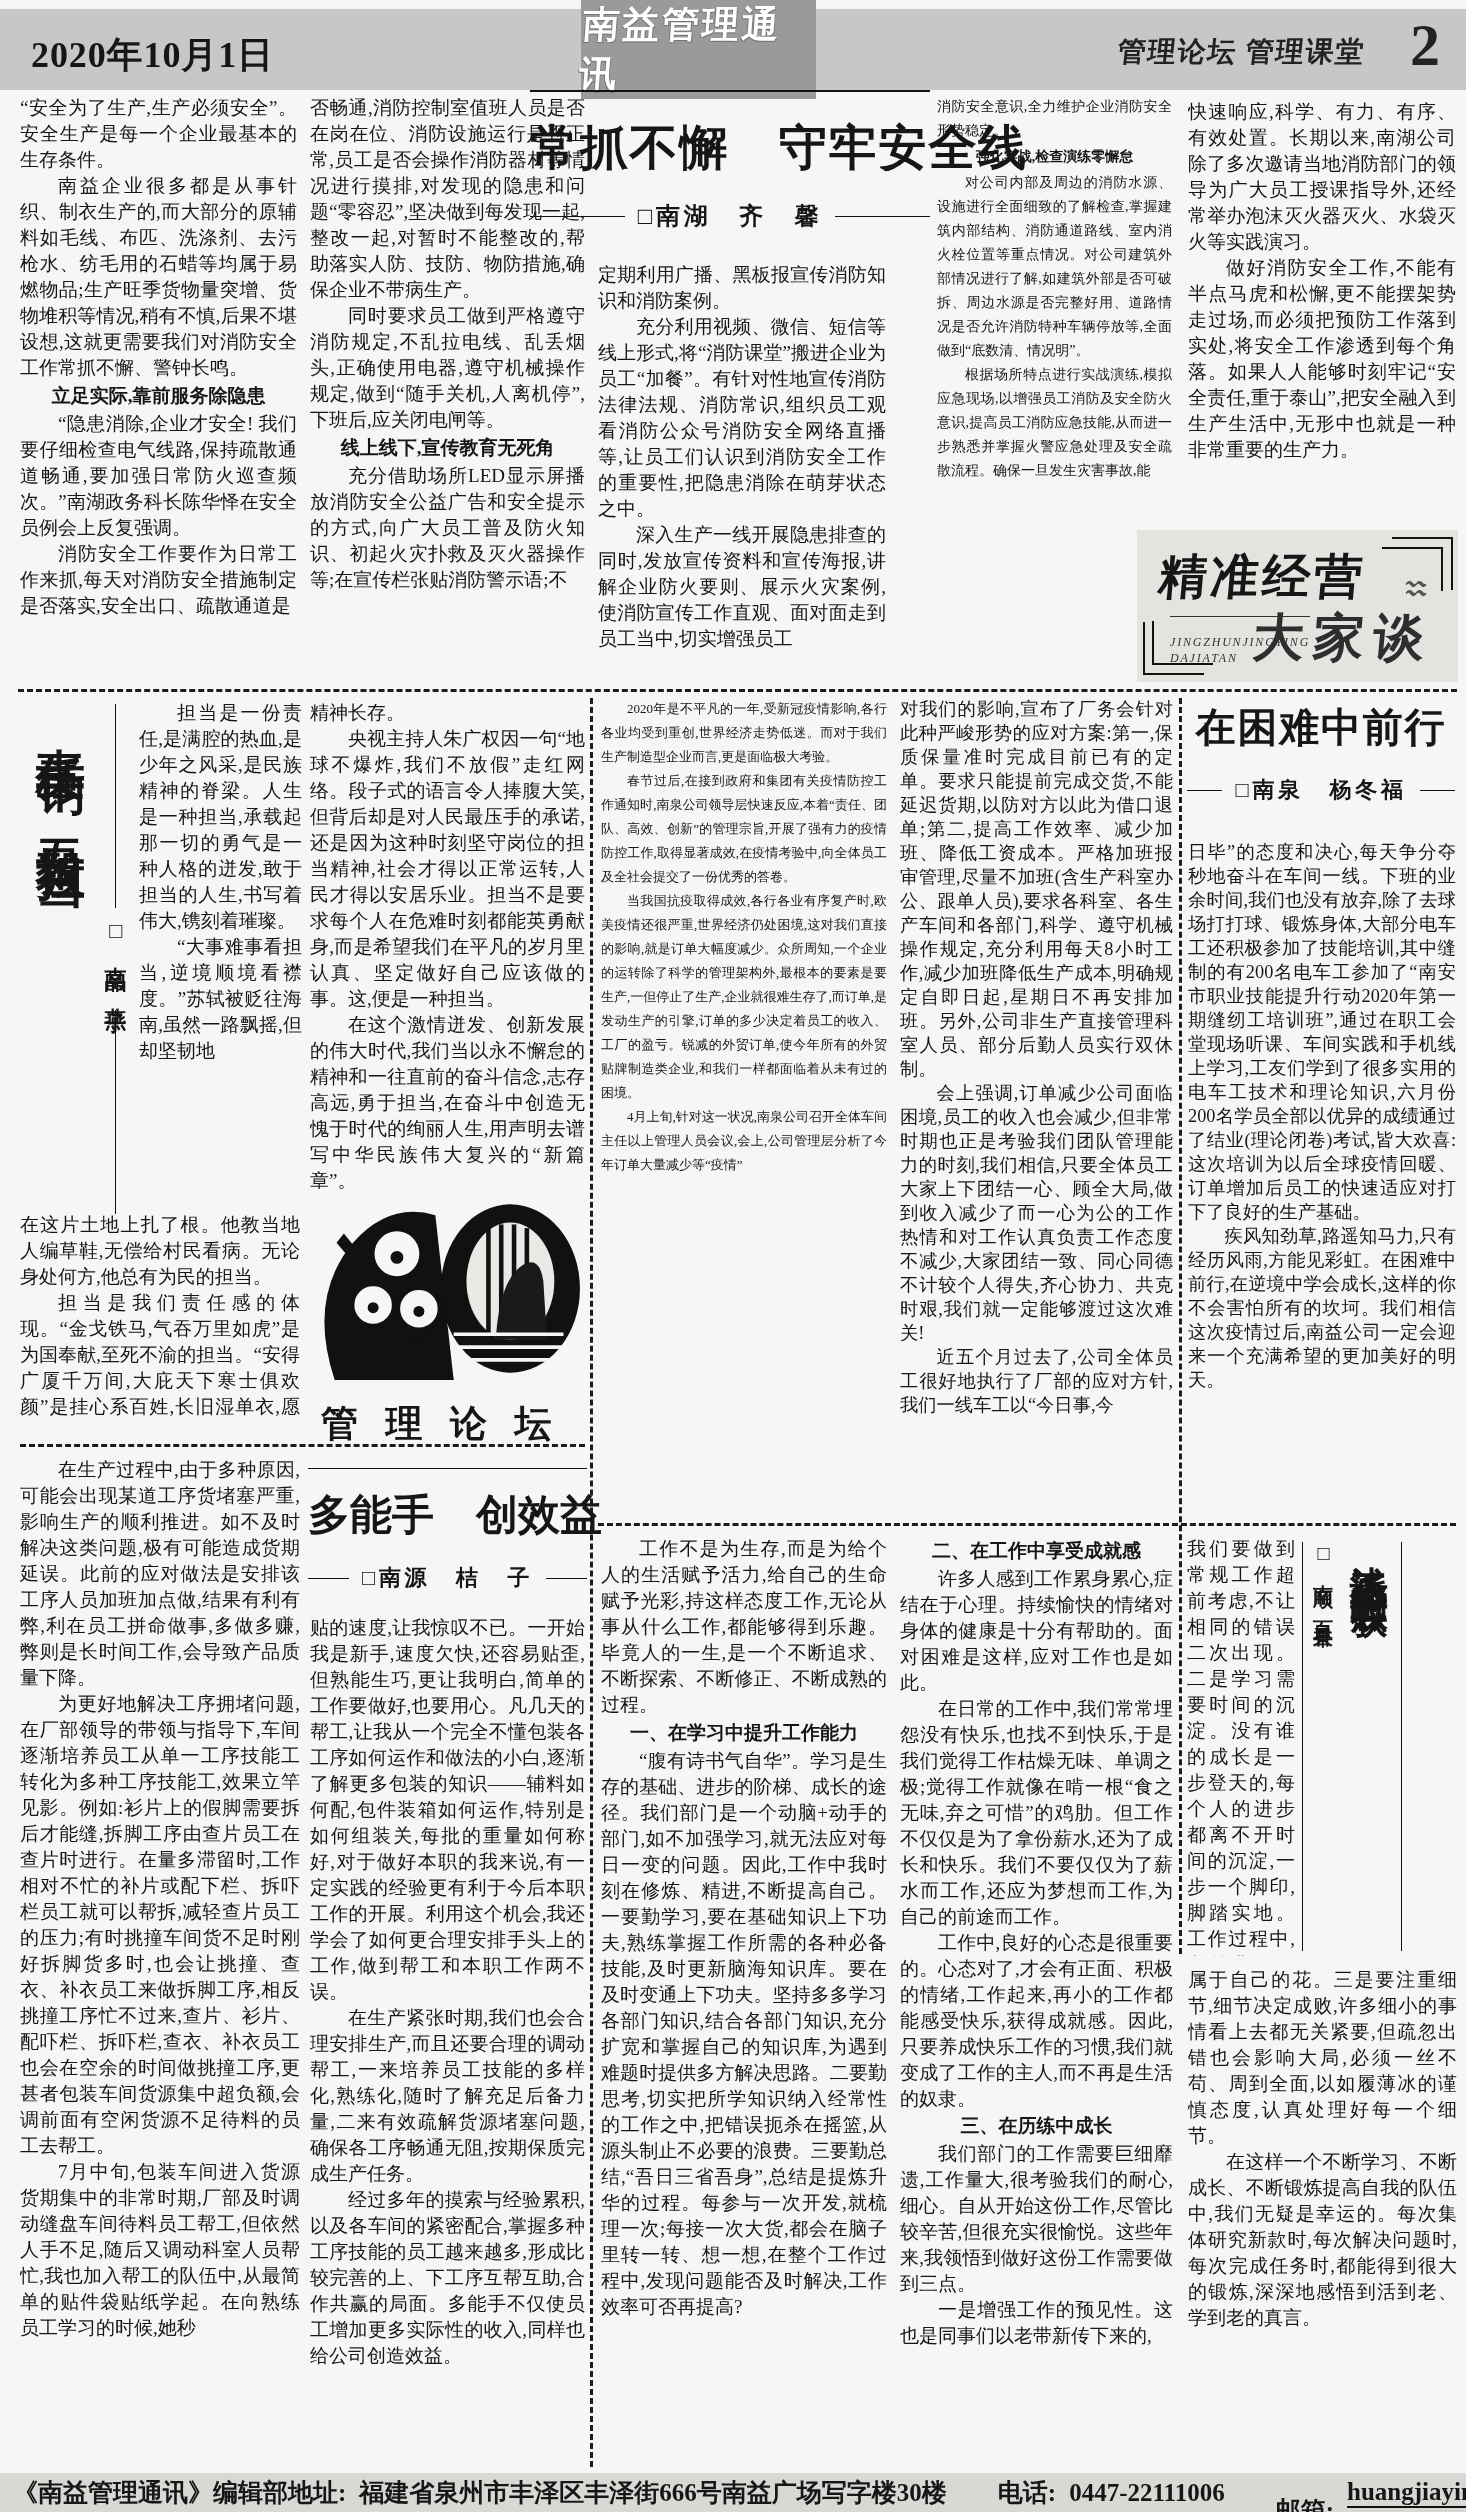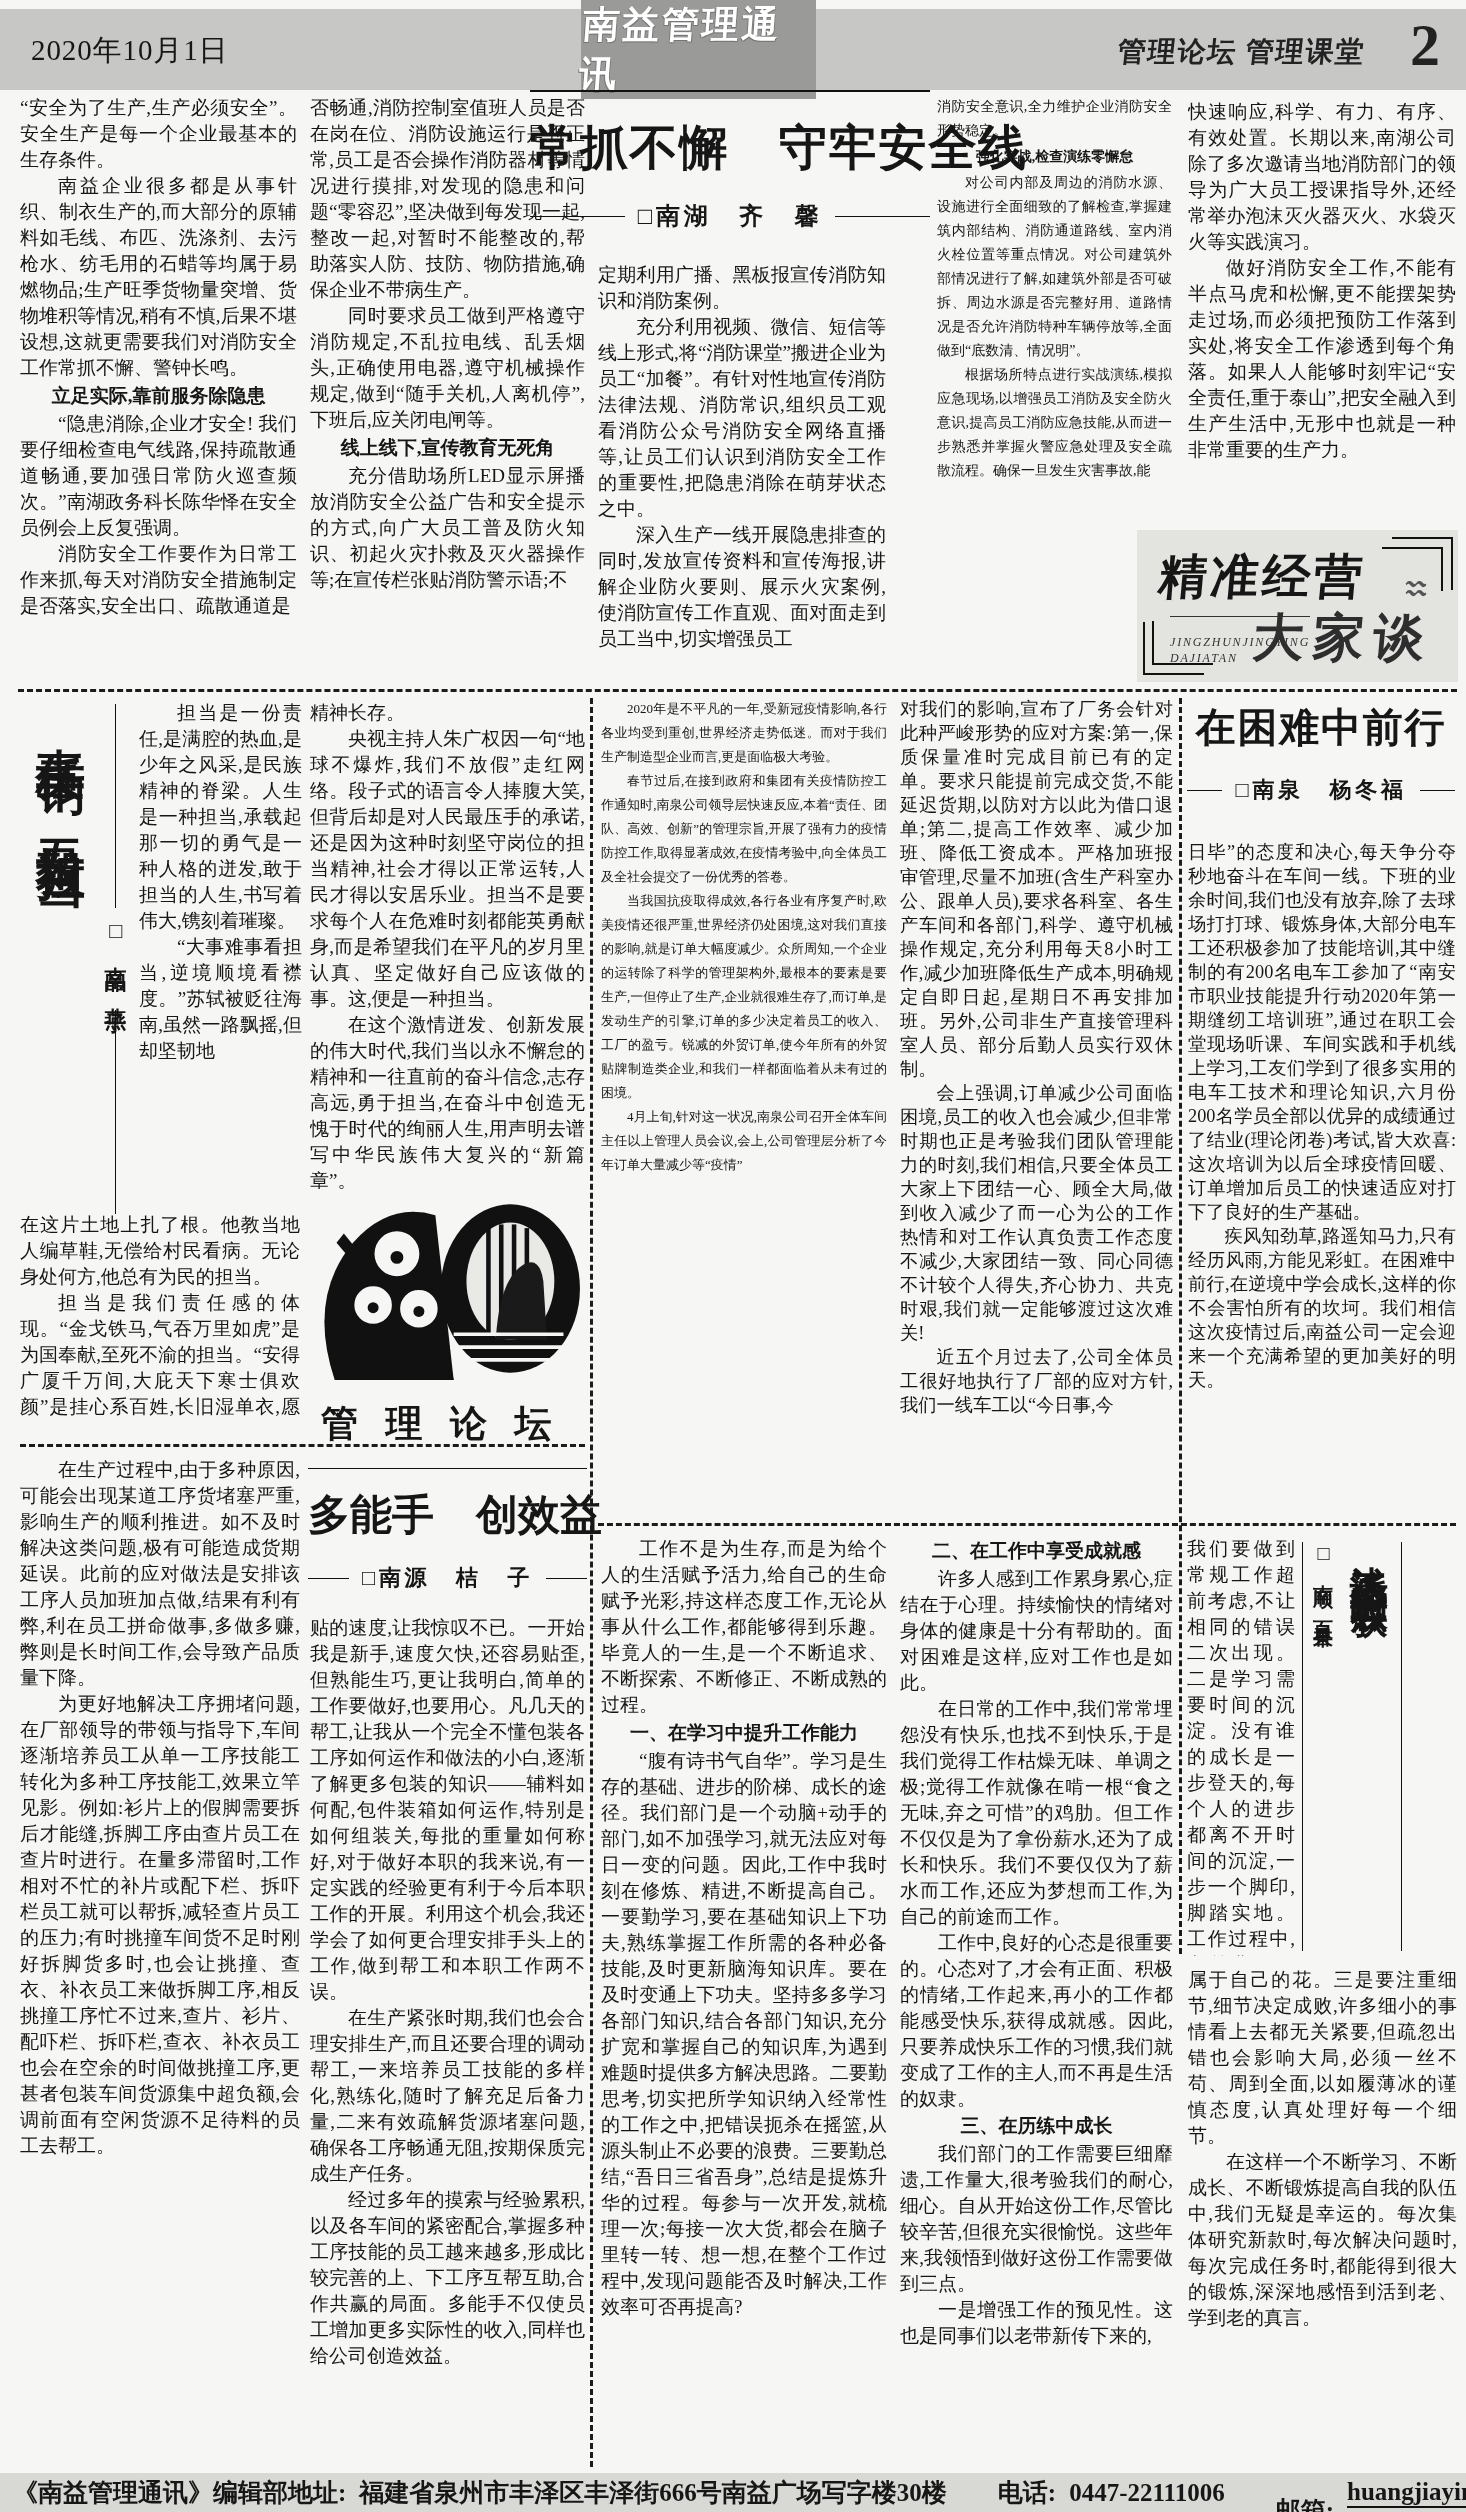--- a/index.html
+++ b/index.html
@@ -1,20 +1,20 @@
 <!DOCTYPE html>
 <html style="font-size:14.7px"><head>
 <meta charset="utf-8">
 <style>
   html,body{margin:0;padding:0;background:#888;}
   #page{position:relative;width:1466px;height:2512px;background:#f6f6f4;margin:0 auto;
         font-family:"Liberation Serif","DejaVu Serif",serif;color:#161616;overflow:hidden;}
   
   .hdr{position:absolute;left:0;top:9.2px;width:1466px;height:81px;background:#c7c7c5;}
-  .hdr-date{position:absolute;left:31px;top:22px;font-size:29px;font-weight:normal;letter-spacing:0.9px;}
+  .hdr-date{position:absolute;left:31px;top:22px;font-size:36px;font-weight:bold;letter-spacing:0.9px;}
   .hdr-mast{position:absolute;left:581px;top:-9.2px;width:235px;height:99px;background:#9a9a98;
             display:flex;align-items:center;justify-content:center;}
   .hdr-mast span{color:#fff;font-size:37px;font-weight:bold;letter-spacing:2.7px;
             text-shadow:0.9px 0.9px 0 #777, -0.9px 0.9px 0 #777;transform:skewX(-4deg);}
   .hdr-right{position:absolute;right:101px;top:24px;font-size:28px;font-weight:bold;letter-spacing:1.8px;
             color:#222;transform:skewX(-6deg);}
   .hdr-page{position:absolute;right:26px;top:1.8px;font-size:60px;font-weight:bold;color:#222;}
   
   .col{position:absolute;overflow:hidden;text-align:justify;font-size:19px;line-height:26px;}
   .col .para{text-indent:2em;margin:0;}
@@ -199,20 +199,21 @@
     <div class="big">多能手　创效益</div>
     <div class="authrow">
       <span class="ln"></span>
       <span class="nm" style="font-size:22px;">□南源　桔　子</span>
       <span class="ln"></span>
     </div>
   </div>
   <div class="col" style="left:20px;top:1457px;width:280px;height:1012px;">
       <div class="para">在生产过程中,由于多种原因,可能会出现某道工序货堵塞严重,影响生产的顺利推进。如不及时解决这类问题,极有可能造成货期延误。此前的应对做法是安排该工序人员加班加点做,结果有利有弊,利在员工拼命做事,多做多赚,弊则是长时间工作,会导致产品质量下降。</div>
       <div class="para">为更好地解决工序拥堵问题,在厂部领导的带领与指导下,车间逐渐培养员工从单一工序技能工转化为多种工序技能工,效果立竿见影。例如:衫片上的假脚需要拆后才能缝,拆脚工序由查片员工在查片时进行。在量多滞留时,工作相对不忙的补片或配下栏、拆吓栏员工就可以帮拆,减轻查片员工的压力;有时挑撞车间货不足时刚好拆脚货多时,也会让挑撞、查衣、补衣员工来做拆脚工序,相反挑撞工序忙不过来,查片、衫片、配吓栏、拆吓栏,查衣、补衣员工也会在空余的时间做挑撞工序,更甚者包装车间货源集中超负额,会调前面有空闲货源不足待料的员工去帮工。</div>
+      <div class="para">7月中旬,包装车间进入货源货期集中的非常时期,厂部及时调动缝盘车间待料员工帮工,但依然人手不足,随后又调动科室人员帮忙,我也加入帮工的队伍中,从最简单的贴件袋贴纸学起。在向熟练员工学习的时候,她秒</div>
     </div>
   <div class="col" style="left:310px;top:1615px;width:275px;height:854px;">
       <div class="para noind">贴的速度,让我惊叹不已。一开始我是新手,速度欠快,还容易贴歪,但熟能生巧,更让我明白,简单的工作要做好,也要用心。凡几天的帮工,让我从一个完全不懂包装各工序如何运作和做法的小白,逐渐了解更多包装的知识——辅料如何配,包件装箱如何运作,特别是如何组装关,每批的重量如何称好,对于做好本职的我来说,有一定实践的经验更有利于今后本职工作的开展。利用这个机会,我还学会了如何更合理安排手头上的工作,做到帮工和本职工作两不误。</div>
       <div class="para">在生产紧张时期,我们也会合理安排生产,而且还要合理的调动帮工,一来培养员工技能的多样化,熟练化,随时了解充足后备力量,二来有效疏解货源堵塞问题,确保各工序畅通无阻,按期保质完成生产任务。</div>
       <div class="para">经过多年的摸索与经验累积,以及各车间的紧密配合,掌握多种工序技能的员工越来越多,形成比较完善的上、下工序互帮互助,合作共赢的局面。多能手不仅使员工增加更多实际性的收入,同样也给公司创造效益。</div>
     </div>
 
   <div class="a3-title">
     <div class="big">在困难中前行</div>
     <div class="authrow">

